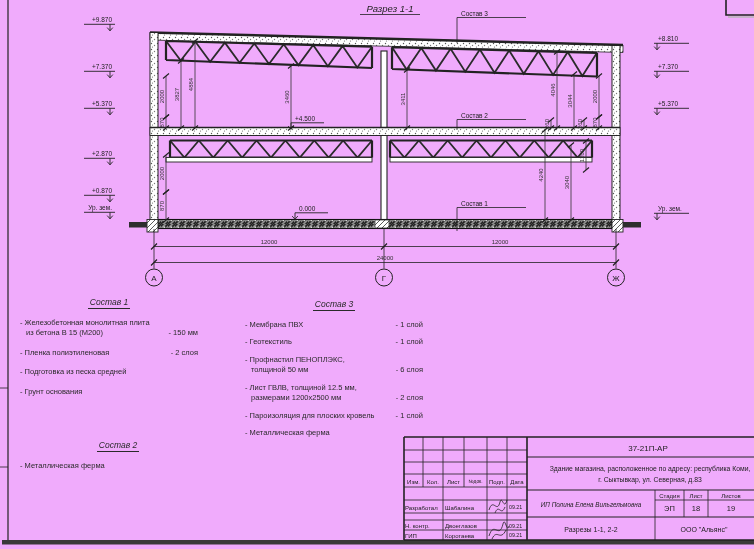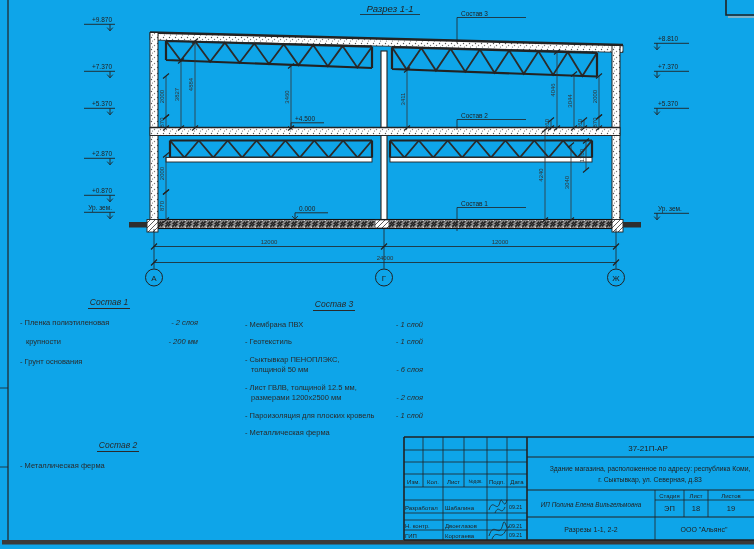--- a/index.html
+++ b/index.html
@@ -1,16 +1,16 @@
 <!DOCTYPE html>
 <html><head>
 <meta charset="utf-8">
 <style>
   html,body{margin:0;padding:0;background:#e8e8e8;}
-  .page{position:relative;width:754px;height:549px;background:#0ea5e9;overflow:hidden;
+  .page{position:relative;width:754px;height:549px;background:#f0abfc;overflow:hidden;
         font-family:"Liberation Sans",sans-serif;color:#222;}
   svg{position:absolute;left:0;top:0;}
   svg text{font-family:"Liberation Sans",sans-serif;fill:#222;}
   .ln{stroke:#222;fill:none;}.w08{stroke-width:.8}.w1{stroke-width:1}.w12{stroke-width:1.2}
   .w16{stroke-width:1.6}.w24{stroke-width:2.4}
   .dimtxt{font-size:6px;fill:#333;text-anchor:middle;}
   .marktxt{font-size:6.5px;}
   .callout{font-size:6.5px;}
   .gridtxt{font-size:8px;text-anchor:middle;}
   .sectitle{font-size:9.5px;font-style:italic;text-anchor:middle;}
@@ -24,21 +24,21 @@
   .tbbig{font-size:7.5px;text-anchor:middle;}
   .tbtl{font-size:7px;text-anchor:middle;}
   
   .list{position:absolute;width:178px;font-size:7.5px;line-height:10.5px;color:#2a2a2a;}
   .list .hdr{text-align:center;margin-bottom:9px;}
   .list .hdr span{font-style:italic;font-size:8.5px;border-bottom:1px solid #2a2a2a;padding:0 2px 1px;}
   .item{margin-bottom:9px;}
   .list3 .item{margin-bottom:7px;}
   .row{display:flex;}
   .ind{padding-left:6px;}
-  .val{margin-left:auto;white-space:nowrap;padding-left:6px;font-style:italic;}
+  .val{margin-left:auto;white-space:nowrap;padding-left:6px;}
 </style>
 </head>
 <body>
 
 <div class="page">
 
 <svg width="754" height="549" viewBox="0 0 754 549">
   <defs>
     <pattern id="speck" width="6" height="6" patternUnits="userSpaceOnUse">
       <rect width="6" height="6" fill="#fff"></rect>
@@ -340,28 +340,36 @@
     <text class="tbbig" x="731" y="511">19</text>
     <text class="tbtl" x="591" y="531.5">Разрезы 1-1, 2-2</text>
     <text class="tbtl" x="704" y="531.5">ООО "Альянс"</text>
   </g>
 </svg>
 
 <div class="list" style="left:20px;top:297px;">
   <div class="hdr"><span>Состав 1</span></div>
   <div class="item">
     <div class="row">
+          <span>- Железобетонная  монолитная плита</span>
+        </div>
+    <div class="row">
+          <span class="ind">из бетона В 15 (М200)</span>
+          <span class="val">- 150 мм</span>
+        </div>
+  </div>
+  <div class="item">
+    <div class="row">
           <span>- Пленка полиэтиленовая</span>
           <span class="val">- 2 слоя</span>
         </div>
   </div>
   <div class="item">
     <div class="row">
-          <span class="ind">крупности</span>
-          <span class="val">- 200 мм</span>
+          <span>- Подготовка из песка средней</span>
         </div>
   </div>
   <div class="item">
     <div class="row">
           <span>- Грунт основания</span>
         </div>
   </div>
 </div>
 
 <div class="list" style="left:20px;top:440px;width:196px;">
@@ -382,21 +390,21 @@
         </div>
   </div>
   <div class="item">
     <div class="row">
           <span>- Геотекстиль</span>
           <span class="val">- 1 слой</span>
         </div>
   </div>
   <div class="item">
     <div class="row">
-          <span>- Сыктывкар ПЕНОПЛЭКС,</span>
+          <span>- Профнастил ПЕНОПЛЭКС,</span>
         </div>
     <div class="row">
           <span class="ind">толщиной 50 мм</span>
           <span class="val">- 6 слоя</span>
         </div>
   </div>
   <div class="item">
     <div class="row">
           <span>- Лист ГВЛВ, толщиной 12.5 мм,</span>
         </div>

